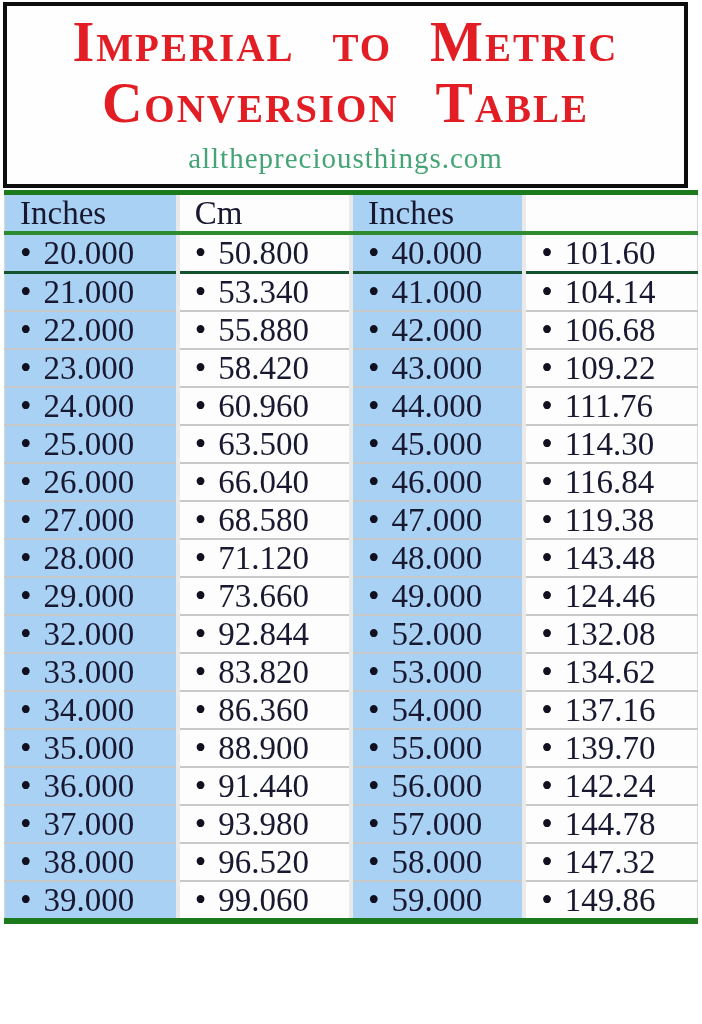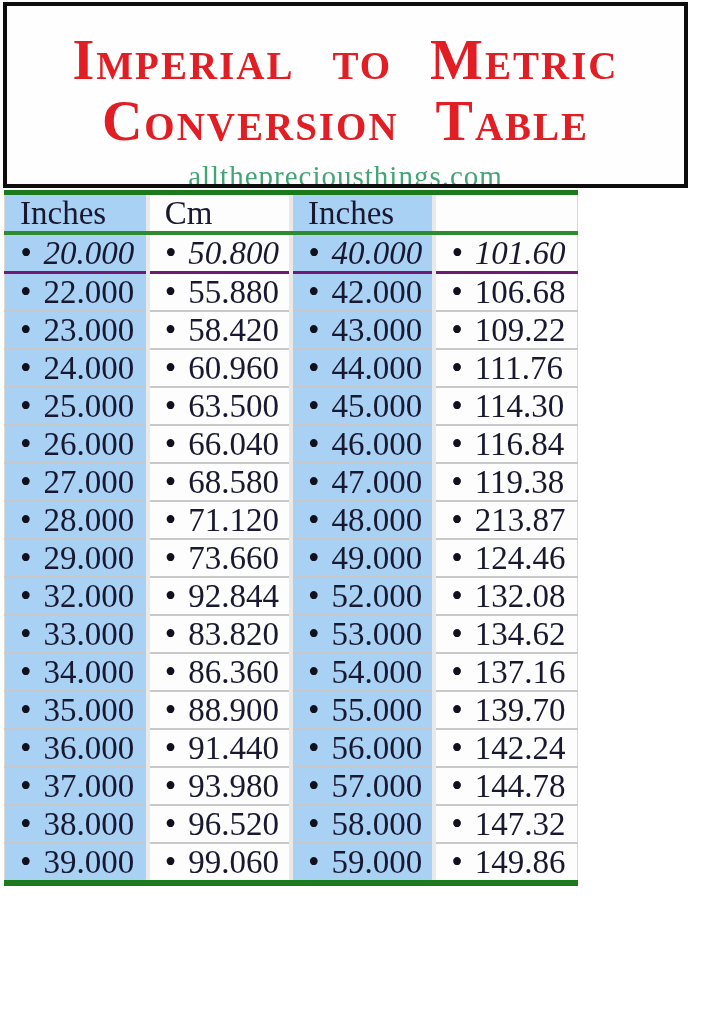--- a/index.html
+++ b/index.html
@@ -23,33 +23,33 @@
   .title-line {
     font-variant: small-caps;
     font-weight: bold;
     font-size: 56px;
     line-height: 61px;
     letter-spacing: 2px;
     word-spacing: 22px;
     color: var(--title-color, #e21d23);
     white-space: nowrap;
   }
-  .title-line.first { margin-top: 24px; }
+  .title-line.first { margin-top: 6px; }
   .website-line {
     font-size: 29px;
     line-height: 48px;
     letter-spacing: 1px;
     color: var(--website-color, #45a476);
     white-space: nowrap;
   }
   
   .table-wrap {
     position: absolute;
     left: 4px; top: 190px;
-    width: 574px;
+    width: 694px;
   }
   table.conv {
     width: 100%;
     border-collapse: collapse;
     table-layout: fixed;
     border-top: 5px solid #1b7a1b;
     border-bottom: 6px solid #1b7a1b;
     border-left: 1px solid #d9d9d9;
     border-right: 1px solid #d9d9d9;
   }
@@ -66,21 +66,21 @@
   }
   table.conv td:last-child { border-right: none; }
   td.col-blue  { background: #a9d1f4; }
   td.col-white { background: #fdfdfd; }
   thead td {
     height: 37px;
     line-height: 37px;
     border-bottom: 4px solid #2f8b2f;
   }
   tbody tr td { border-bottom: 2px solid #c8c8c8; }
-  tbody tr:first-child td { border-bottom: 3px solid #701a75; font-style: italic; }
+  tbody tr:first-child td { border-bottom: 3px solid #14532d; }
   tbody tr:last-child td { border-bottom: none; }
   .bullet {
     display: inline-block;
     margin-right: 12px;
     font-size: 33px;
     color: #10101e;
   }
 </style>
 </head>
 <body>
@@ -102,20 +102,26 @@
         </tr>
     </thead>
     <tbody>
         <tr>
           <td class="col-blue"><span class="bullet">•</span><span>20.000</span></td>
           <td class="col-white"><span class="bullet">•</span><span>50.800</span></td>
           <td class="col-blue"><span class="bullet">•</span><span>40.000</span></td>
           <td class="col-white"><span class="bullet">•</span><span>101.60</span></td>
         </tr>
         <tr>
+          <td class="col-blue"><span class="bullet">•</span><span>21.000</span></td>
+          <td class="col-white"><span class="bullet">•</span><span>53.340</span></td>
+          <td class="col-blue"><span class="bullet">•</span><span>41.000</span></td>
+          <td class="col-white"><span class="bullet">•</span><span>104.14</span></td>
+        </tr>
+        <tr>
           <td class="col-blue"><span class="bullet">•</span><span>22.000</span></td>
           <td class="col-white"><span class="bullet">•</span><span>55.880</span></td>
           <td class="col-blue"><span class="bullet">•</span><span>42.000</span></td>
           <td class="col-white"><span class="bullet">•</span><span>106.68</span></td>
         </tr>
         <tr>
           <td class="col-blue"><span class="bullet">•</span><span>23.000</span></td>
           <td class="col-white"><span class="bullet">•</span><span>58.420</span></td>
           <td class="col-blue"><span class="bullet">•</span><span>43.000</span></td>
           <td class="col-white"><span class="bullet">•</span><span>109.22</span></td>
@@ -141,21 +147,21 @@
         <tr>
           <td class="col-blue"><span class="bullet">•</span><span>27.000</span></td>
           <td class="col-white"><span class="bullet">•</span><span>68.580</span></td>
           <td class="col-blue"><span class="bullet">•</span><span>47.000</span></td>
           <td class="col-white"><span class="bullet">•</span><span>119.38</span></td>
         </tr>
         <tr>
           <td class="col-blue"><span class="bullet">•</span><span>28.000</span></td>
           <td class="col-white"><span class="bullet">•</span><span>71.120</span></td>
           <td class="col-blue"><span class="bullet">•</span><span>48.000</span></td>
-          <td class="col-white"><span class="bullet">•</span><span>213.87</span></td>
+          <td class="col-white"><span class="bullet">•</span><span>143.48</span></td>
         </tr>
         <tr>
           <td class="col-blue"><span class="bullet">•</span><span>29.000</span></td>
           <td class="col-white"><span class="bullet">•</span><span>73.660</span></td>
           <td class="col-blue"><span class="bullet">•</span><span>49.000</span></td>
           <td class="col-white"><span class="bullet">•</span><span>124.46</span></td>
         </tr>
         <tr>
           <td class="col-blue"><span class="bullet">•</span><span>32.000</span></td>
           <td class="col-white"><span class="bullet">•</span><span>92.844</span></td>

